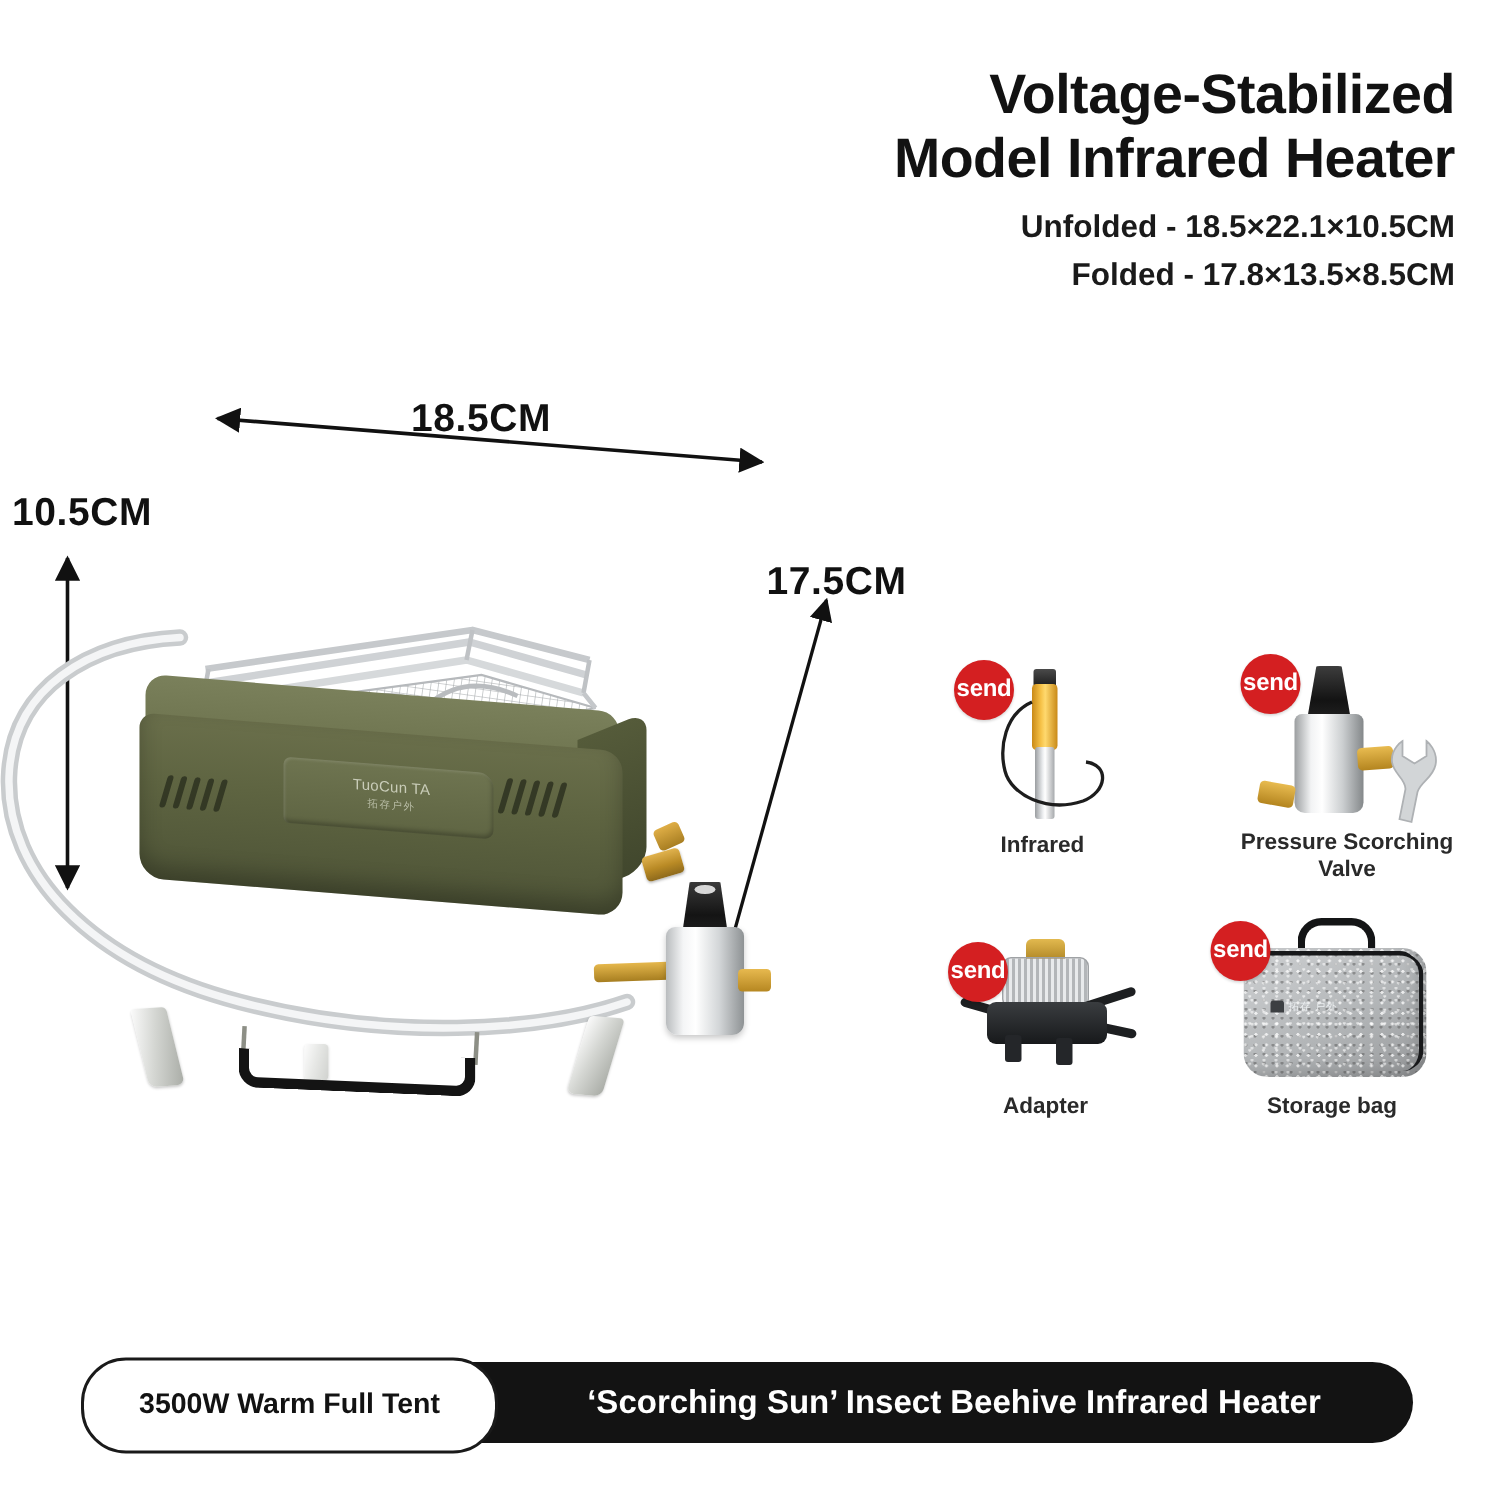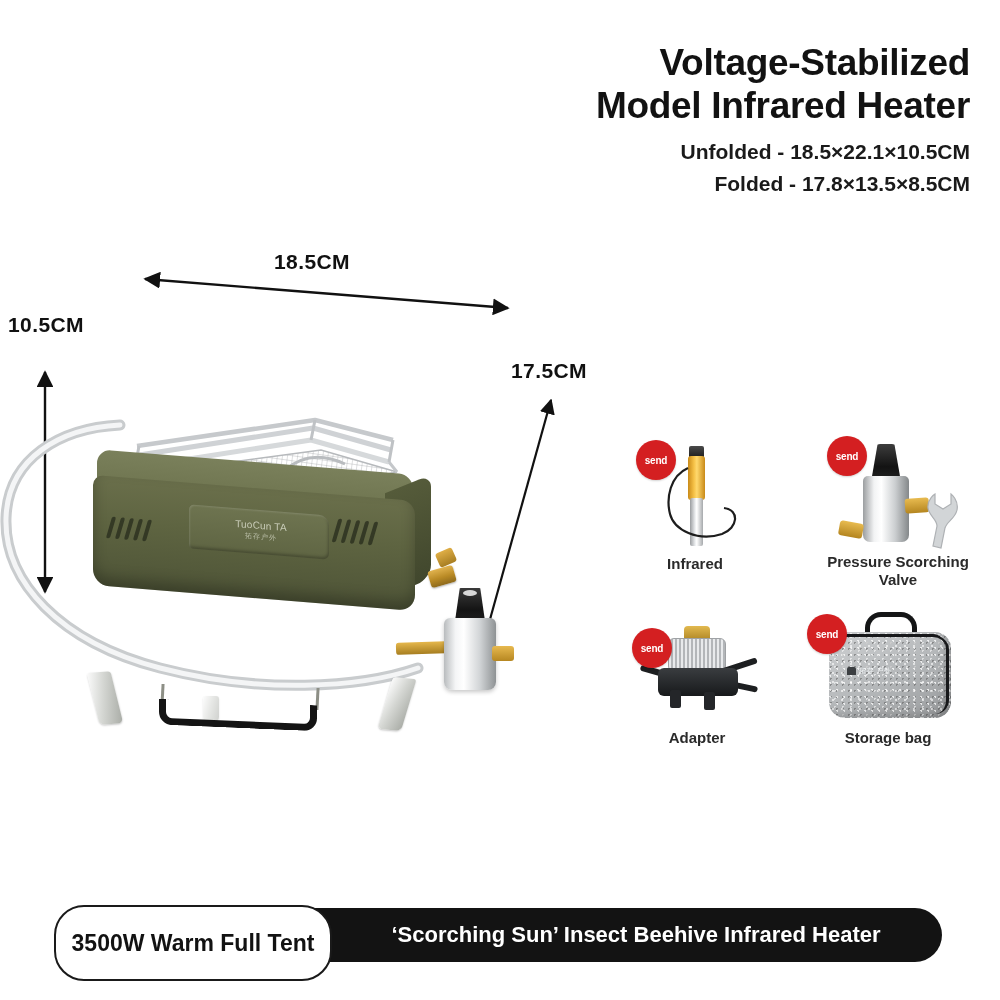--- a/index.html
+++ b/index.html
@@ -18,21 +18,21 @@
     font-size:37px; font-weight:bold; line-height:1.16;
     letter-spacing:-0.3px; color:#121212; white-space:nowrap;
   }
   .spec-line {
     font-size:21px; font-weight:bold; line-height:1.42; color:#1a1a1a;
     margin-top:2px; white-space:nowrap;
   }
   .spec-line.first { margin-top:9px; }
 
   
-  .dim-label { position:absolute; font-size:21px; font-weight:bold; color:#111; letter-spacing:0.4px; white-space:nowrap; }
+  .dim-label { position:absolute; font-size:26px; font-weight:bold; color:#111; letter-spacing:0.4px; white-space:nowrap;margin-top:13px; }
   .dim-w { left:274px; top:250px; }
   .dim-h { left:8px; top:313px; }
   .dim-d { left:511px; top:359px; }
 
   .dim-svg { position:absolute; left:0; top:0; width:1000px; height:1000px; pointer-events:none; }
 
   
   .product { position:absolute; left:0px; top:290px; width:600px; height:460px; }
 
   
@@ -149,21 +149,21 @@
   }
 
   
   .acc { position:absolute; text-align:center; }
   .acc-img { position:relative; margin:0 auto; }
   .acc-label { font-size:15px; font-weight:bold; color:#2a2a2a; line-height:1.2; margin-top:5px; white-space:nowrap; }
   .acc-label.two { white-space:normal; }
 
   .send-badge {
     position:absolute; width:40px; height:40px; border-radius:50%;
-    background:#d41f21; color:#fff; font-size:10px; font-weight:bold;
+    background:#d41f21; color:#fff; font-size:16px; font-weight:bold;
     display:flex; align-items:center; justify-content:center;
     letter-spacing:-0.2px; z-index:6;
     box-shadow:0 1px 2px rgba(0,0,0,.18);
   }
 
   
   .acc-ign { left:630px; top:438px; width:130px; }
   .ign-wrap { width:110px; height:112px; position:relative; }
   .ign-body {
     position:absolute; left:48px; top:18px; width:17px; height:44px;
@@ -261,24 +261,24 @@
   
   .wrench-svg { position:absolute; left:96px; top:52px; }
 
   
   .banner {
     position:absolute; left:58px; top:908px; width:884px; height:54px;
     background:#131313; border-radius:27px;
     display:flex; align-items:center;
   }
   .banner-pill {
-    position:absolute; left:-4px; top:-3px; width:278px; height:76px;
+    position:absolute; left:-4px; top:-3px; width:278px; height:64px;
     background:#ffffff; border:2px solid #1a1a1a; border-radius:30px;
     display:flex; align-items:center; justify-content:center;
-    font-size:23px; font-weight:bold; color:#121212; white-space:nowrap;
+    font-size:19px; font-weight:bold; color:#121212; white-space:nowrap;
   }
   .banner-text {
     position:absolute; left:290px; right:18px; text-align:center;
     font-size:22px; font-weight:bold; color:#ffffff; white-space:nowrap;
   }
 </style>
 </head>
 <body>
 
 <div class="stage">

